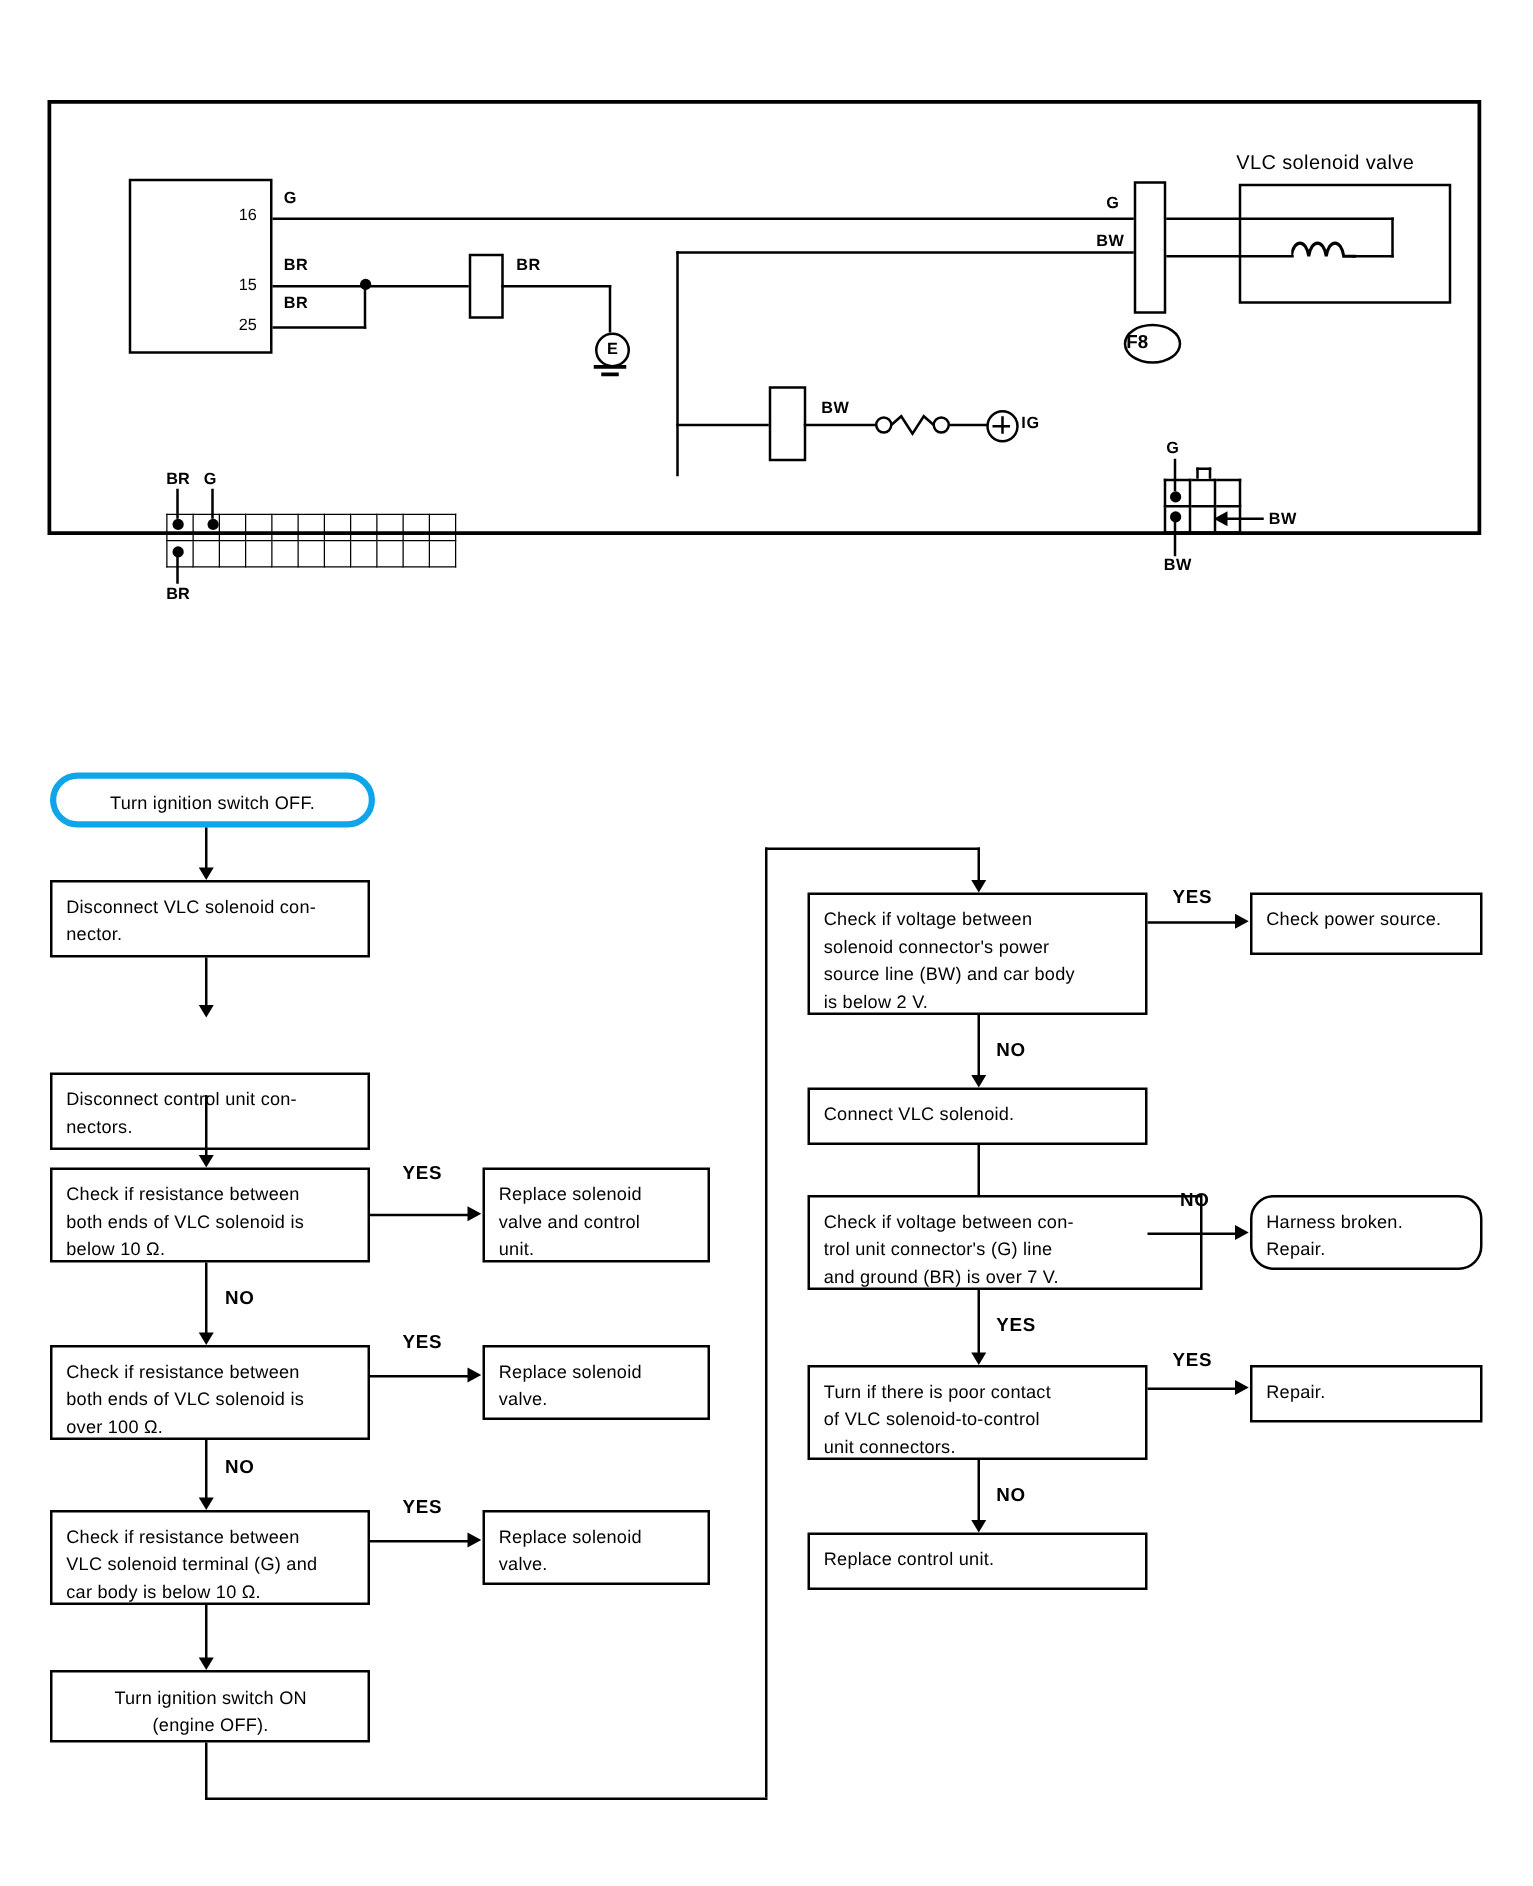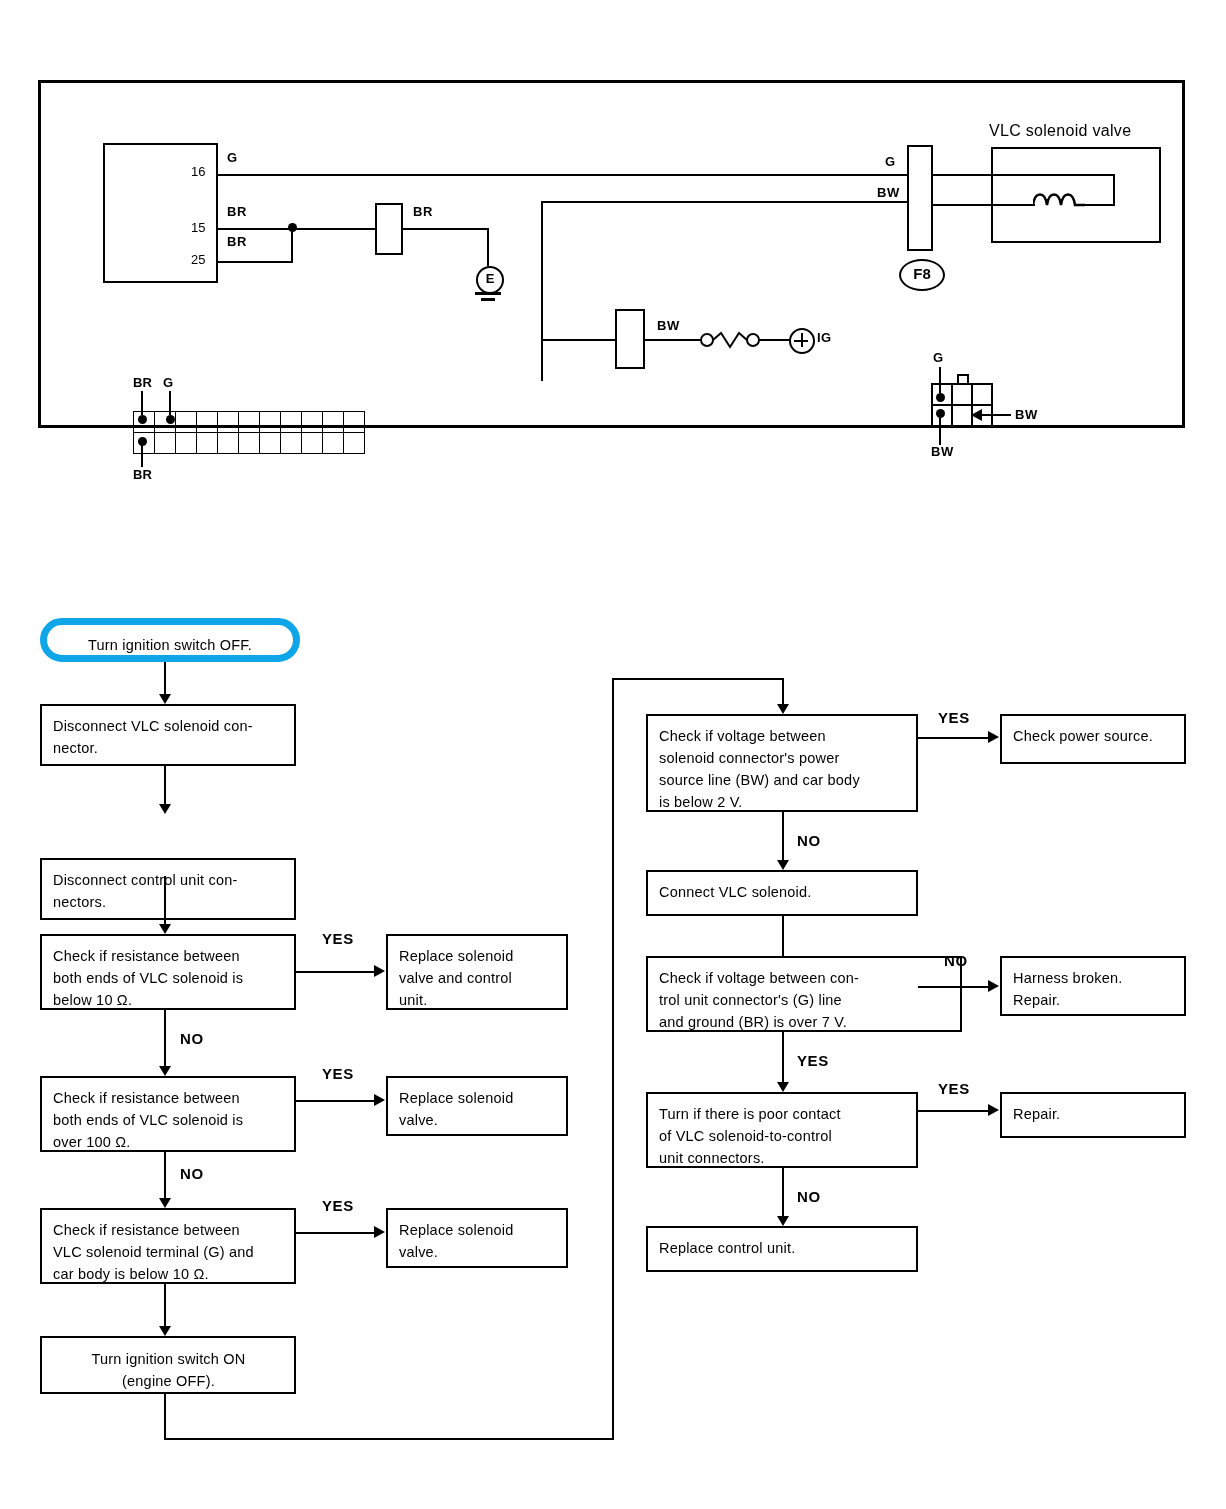--- a/index.html
+++ b/index.html
@@ -36,30 +36,30 @@
   #solenoid-connector{position:absolute;left:890px;top:300px;}
   #solenoid-connector table{border-collapse:collapse;}
   #solenoid-connector td{width:18px;height:19px;border:2px solid #000;padding:0;}
   .tab{position:absolute;left:26px;top:-9px;width:12px;height:9px;border:2px solid #000;border-bottom:none;box-sizing:border-box;background:#fff;}
 
   
   .ecircle{position:absolute;width:24px;height:24px;border:2px solid #000;border-radius:50%;
            font-size:13px;font-weight:bold;text-align:center;line-height:22px;background:#fff;}
   
   .f8{position:absolute;width:42px;height:28px;border:2px solid #000;border-radius:50%;
-      font-size:15px;font-weight:bold;text-align:center;line-height:26px;background:#fff;}
+      font-size:15px;font-weight:bold;line-height:26px;background:#fff;}
   
   .igcircle{position:absolute;width:22px;height:22px;border:2px solid #000;border-radius:50%;background:#fff;}
   .igcircle:before{content:"";position:absolute;left:50%;top:3px;width:2px;height:14px;background:#000;margin-left:-1px;}
   .igcircle:after{content:"";position:absolute;top:50%;left:3px;height:2px;width:14px;background:#000;margin-top:-1px;}
 
   
   .fbox{position:absolute;border:2px solid #000;box-sizing:border-box;background:#fff;
         font-size:14.5px;line-height:1.52;padding:9px 10px 6px 11px;letter-spacing:.2px;}
-  .fterm{position:absolute;border:7px solid #0ea5e9;box-sizing:border-box;background:#fff;
+  .fterm{position:absolute;border:5px solid #0ea5e9;box-sizing:border-box;background:#fff;
          border-radius:26px;font-size:14.5px;text-align:center;letter-spacing:.2px;}
   .fterm span{display:block;padding-top:12px;}
   .yn{position:absolute;font-size:15px;font-weight:bold;letter-spacing:.6px;}
   .arrow-d{position:absolute;width:0;height:0;border-left:6px solid transparent;
            border-right:6px solid transparent;border-top:10px solid #000;}
   .arrow-r{position:absolute;width:0;height:0;border-top:6px solid transparent;
            border-bottom:6px solid transparent;border-left:11px solid #000;}
   .center-txt{text-align:center;}
 </style>
 </head>
@@ -272,21 +272,21 @@
 <div class="fbox" style="left:646px;top:870px;width:272px;height:46px;white-space:pre-line;">Connect VLC solenoid.</div>
 <div class="ln vln" style="left:782px;top:916px;height:48px;"></div>
 <div class="arrow-d" style="left:777px;top:958px;"></div>
 
 <div class="fbox" style="left:646px;top:956px;width:316px;height:76px;white-space:pre-line;">Check if voltage between con-
 trol unit connector's (G) line
 and ground (BR) is over 7 V.</div>
 <div class="ln hln" style="left:918px;top:986px;width:76px;"></div>
 <div class="arrow-r" style="left:988px;top:980px;"></div>
 <div class="yn" style="left:944px;top:952px;">NO</div>
-<div class="fbox" style="left:1000px;top:956px;width:186px;height:60px;white-space:pre-line;">Harness broken.
+<div class="fbox" style="left:1000px;top:956px;width:186px;height:60px;white-space:pre-line;border-radius:19px;">Harness broken.
 Repair.</div>
 <div class="ln vln" style="left:782px;top:1032px;height:56px;"></div>
 <div class="arrow-d" style="left:777px;top:1082px;"></div>
 <div class="yn" style="left:797px;top:1052px;">YES</div>
 
 <div class="fbox" style="left:646px;top:1092px;width:272px;height:76px;white-space:pre-line;">Turn if there is poor contact
 of VLC solenoid-to-control
 unit connectors.</div>
 <div class="ln hln" style="left:918px;top:1110px;width:76px;"></div>
 <div class="arrow-r" style="left:988px;top:1104px;"></div>

